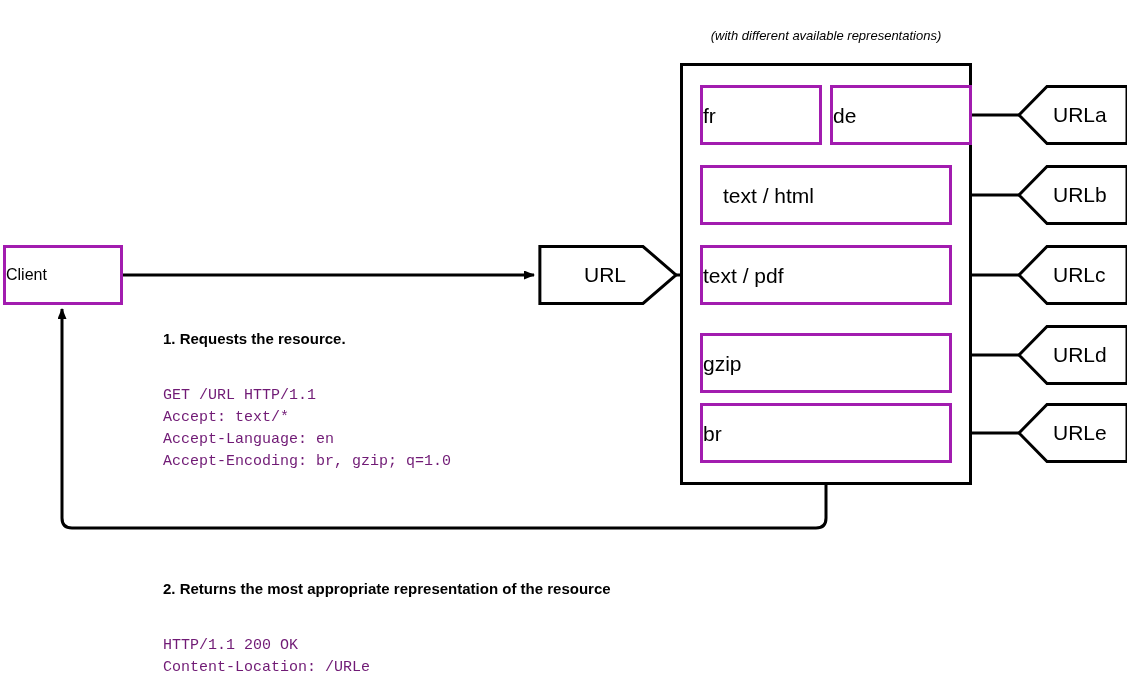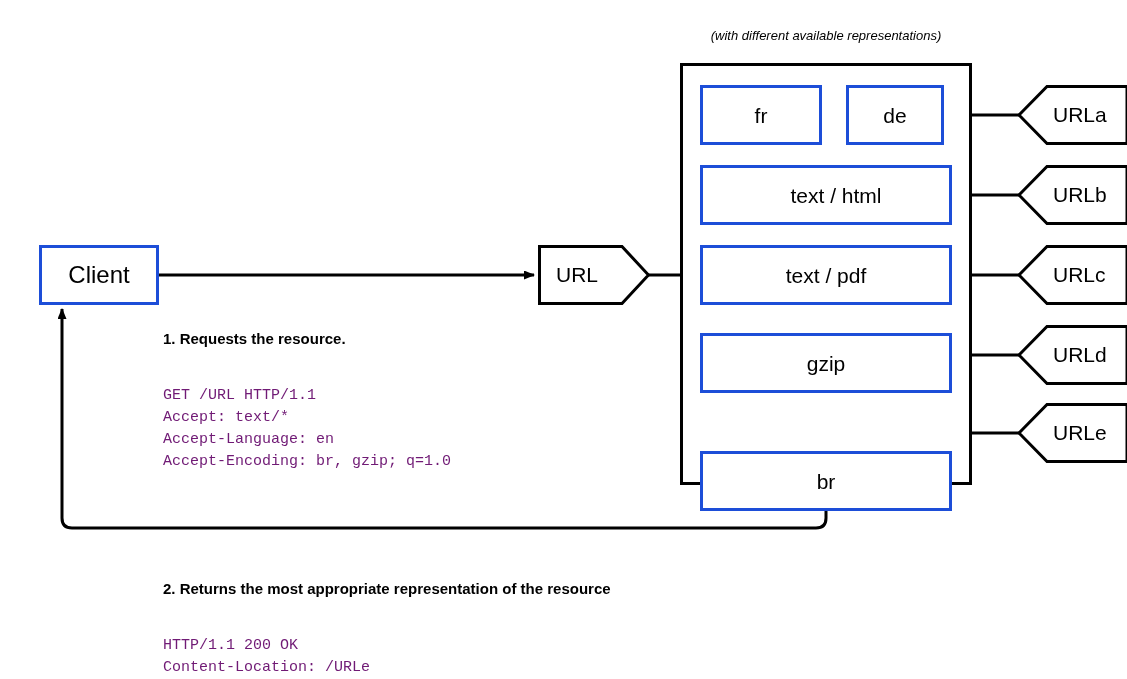--- a/index.html
+++ b/index.html
@@ -44,51 +44,52 @@
     text-align: center;
     font-size: 13px;
     font-style: italic;
     white-space: nowrap;
   }
 
   
   .rect {
     position: absolute;
     box-sizing: border-box;
-    border: 3px solid #1d4ed8;
+    border: 3px solid #a21caf;
     background: #ffffff;
     display: flex;
     align-items: center;
-    justify-content: center;
+    justify-content: flex-start;
     font-size: 21px;
     line-height: 1;
   }
   .container-rect {
     position: absolute;
     box-sizing: border-box;
     border: 3px solid #000;
     background: #ffffff;
   }
-  #client-box { left: 3px;  top: 245px; width: 120px; height: 60px; font-size: 24px; margin-left: 36px; }
+  #client-box { left: 3px;  top: 245px; width: 120px; height: 60px; font-size: 16px; }
 
   #rep-fr   { left: 700px; top: 85px;  width: 122px; height: 60px; }
-  #rep-de   { left: 830px; top: 85px;  width: 98px; height: 60px; margin-left: 16px; }
+  #rep-de   { left: 830px; top: 85px;  width: 142px; height: 60px; }
   #rep-html { left: 700px; top: 165px; width: 252px; height: 60px; padding-left: 20px; }
   #rep-pdf  { left: 700px; top: 245px; width: 252px; height: 60px; }
   #rep-gzip { left: 700px; top: 333px; width: 252px; height: 60px; }
-  #rep-br   { left: 700px; top: 403px; width: 252px; height: 60px; margin-top: 48px; }
+  #rep-br   { left: 700px; top: 403px; width: 252px; height: 60px; }
 
   #server-container { left: 680px; top: 63px; width: 292px; height: 422px; }
 
   
   .pent-right {
     position: absolute;
     display: flex;
     align-items: center;
     justify-content: flex-start;
+    padding-left: 28px;
   }
   .pent-right .shape {
     position: absolute;
     left: 0; top: 0;
     width: 100%; height: 100%;
   }
   .pent-right .lbl {
     position: relative;
     z-index: 2;
     font-size: 21px;

